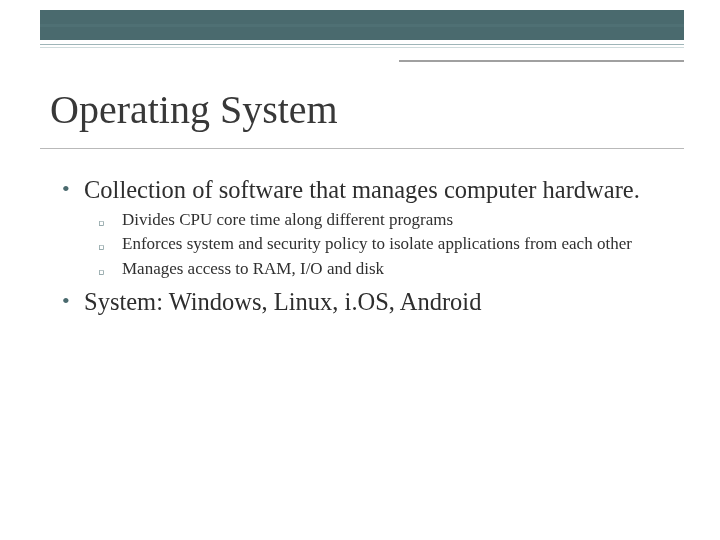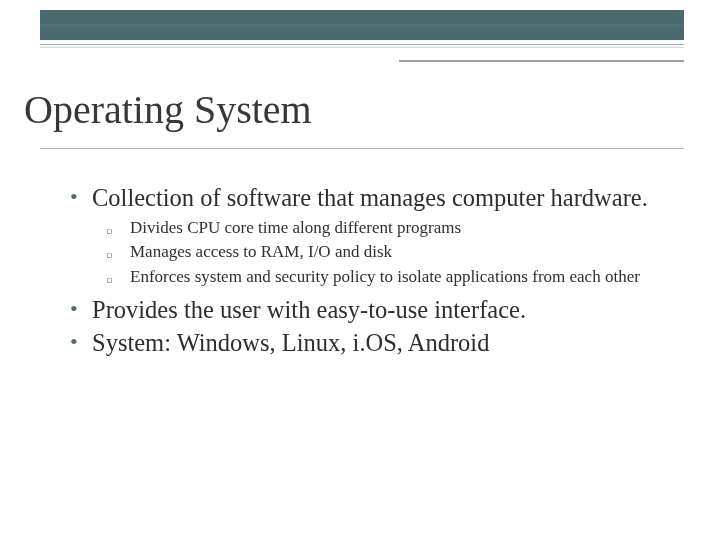--- a/index.html
+++ b/index.html
@@ -49,21 +49,21 @@
     position: absolute;
     top: 60px;
     right: 36px;
     width: 285px;
     height: 2px;
     background: #a0a0a0;
   }
   .title {
     position: absolute;
     top: 86px;
-    left: 24px;
+    left: 50px;
     font-size: 40px;
     font-weight: 400;
     color: #383838;
     letter-spacing: 0px;
   }
   .title-rule {
     position: absolute;
     top: 148px;
     left: 40px;
     right: 36px;
@@ -74,21 +74,21 @@
     position: absolute;
     top: 170px;
     left: 50px;
     right: 40px;
     font-size: 24.5px;
     line-height: 1.28;
     color: #2e2e2e;
   }
   ul.level1 {
     list-style: none;
-    margin: 12px;
+    margin: 4px;
     padding: 0;
     font-family: Liberation Serif, serif;
   }
   ul.level1 > li {
     position: relative;
     padding-left: 30px;
     margin: 0 0 2px 0;
   }
   ul.level1 > li::before {
     content: "•";
@@ -135,22 +135,21 @@
 
   <div class="title">Operating System</div>
   <div class="title-rule"></div>
 
   <div class="content">
     <ul class="level1">
       <li>
         <span>Collection of software that manages computer hardware.</span>
         <ul class="level2">
           <li><span>Divides CPU core time along different programs</span></li>
+          <li><span>Enforces system and security policy to isolate applications from each other</span></li>
           <li><span>Manages access to RAM, I/O and disk</span></li>
-          <li><span>Enforces system and security policy to isolate applications from each other</span></li>
         </ul>
       </li>
-      <li><span>Provides the user with easy-to-use interface.</span></li>
       <li><span>System: Windows, Linux, i.OS, Android</span></li>
     </ul>
   </div>
 
 </div>
 
 </body></html>

